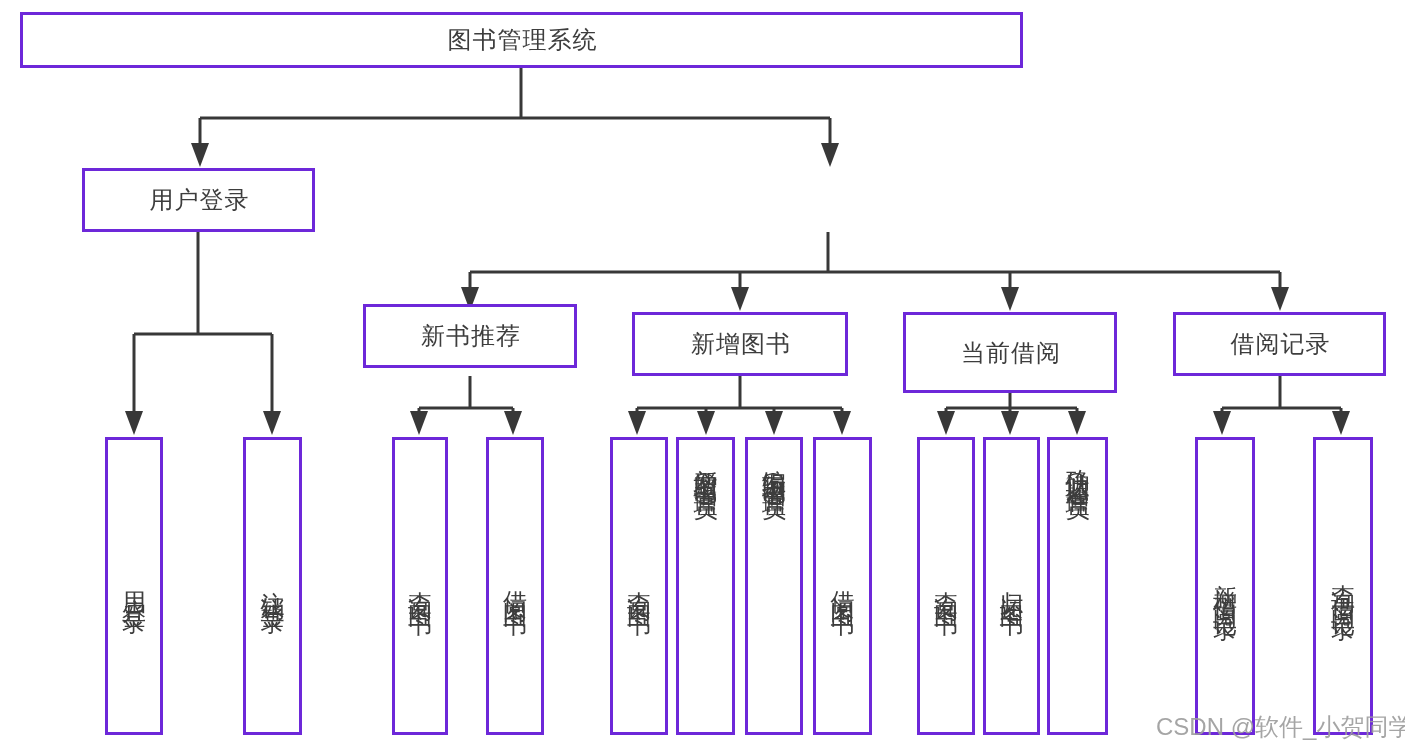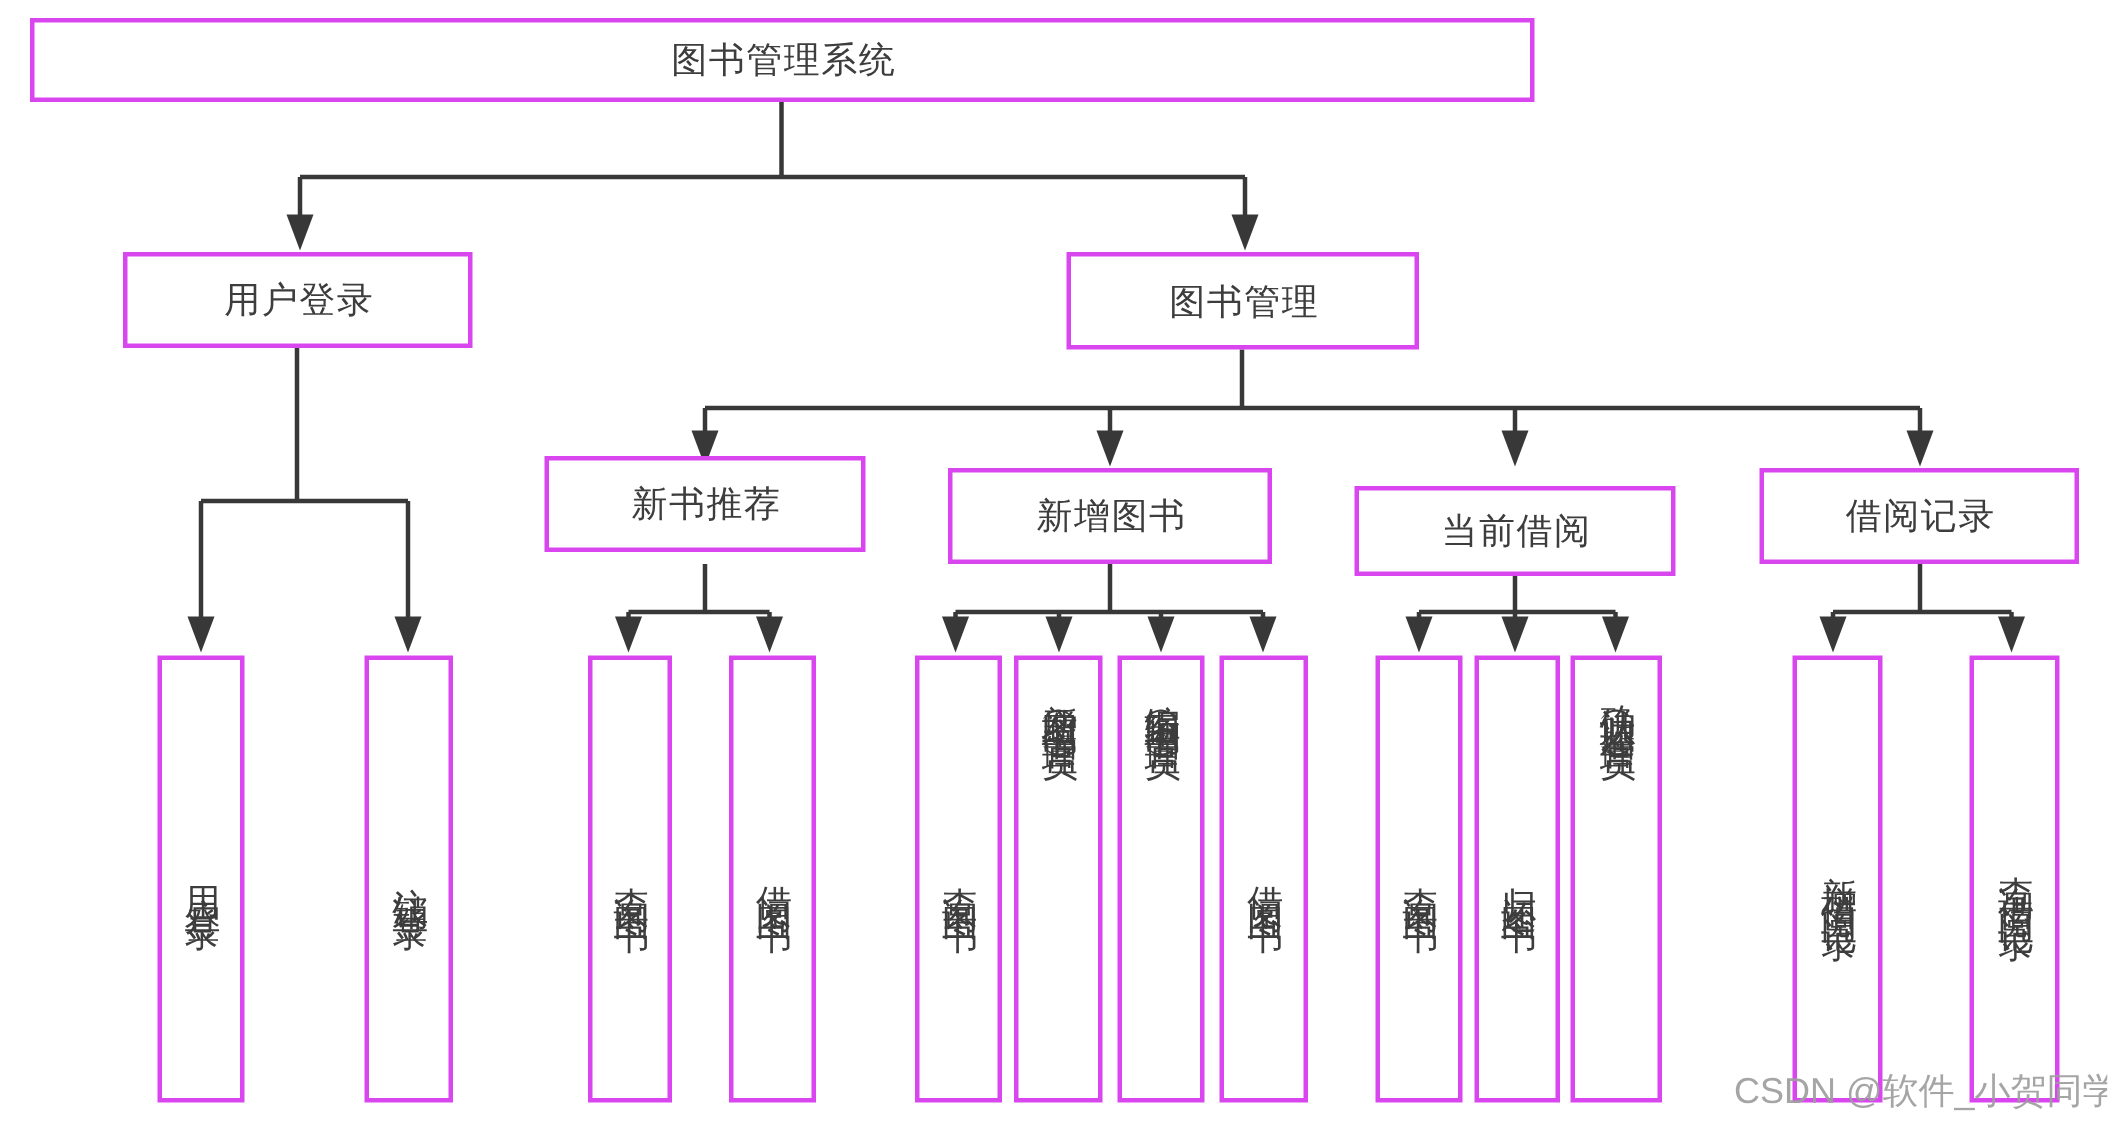--- a/index.html
+++ b/index.html
@@ -19,21 +19,21 @@
   }
   .connectors {
     position: absolute;
     left: 0;
     top: 0;
     z-index: 0;
   }
   .box {
     position: absolute;
     background: #ffffff;
-    border: 3px solid #d946ef;
+    border: 3px solid #6d28d9;
     box-sizing: border-box;
     display: flex;
     align-items: center;
     justify-content: center;
     z-index: 1;
   }
   .box .h-label {
     font-size: 24px;
     letter-spacing: 1px;
     white-space: nowrap;
@@ -145,31 +145,28 @@
     </g>
   </svg>
 
   <div class="box" style="left:20px; top:12px; width:1003px; height:56px;">
     <span class="h-label">图书管理系统</span>
   </div>
 
   <div class="box" style="left:82px; top:168px; width:233px; height:64px;">
     <span class="h-label">用户登录</span>
   </div>
-  <div class="box" style="left:711px; top:168px; width:235px; height:65px;">
-    <span class="h-label">图书管理</span>
-  </div>
 
   <div class="box" style="left:363px; top:304px; width:214px; height:64px;">
     <span class="h-label">新书推荐</span>
   </div>
   <div class="box" style="left:632px; top:312px; width:216px; height:64px;">
     <span class="h-label">新增图书</span>
   </div>
-  <div class="box" style="left:903px; top:324px; width:214px; height:60px;">
+  <div class="box" style="left:903px; top:312px; width:214px; height:81px;">
     <span class="h-label">当前借阅</span>
   </div>
   <div class="box" style="left:1173px; top:312px; width:213px; height:64px;font-family:Liberation Mono, monospace;">
     <span class="h-label">借阅记录</span>
   </div>
 
   <div class="box leaf" style="left:105px; top:437px; width:58px; height:298px;">
     <span class="v-label">用户登录</span>
   </div>
   <div class="box leaf" style="left:243px; top:437px; width:59px; height:298px;">

